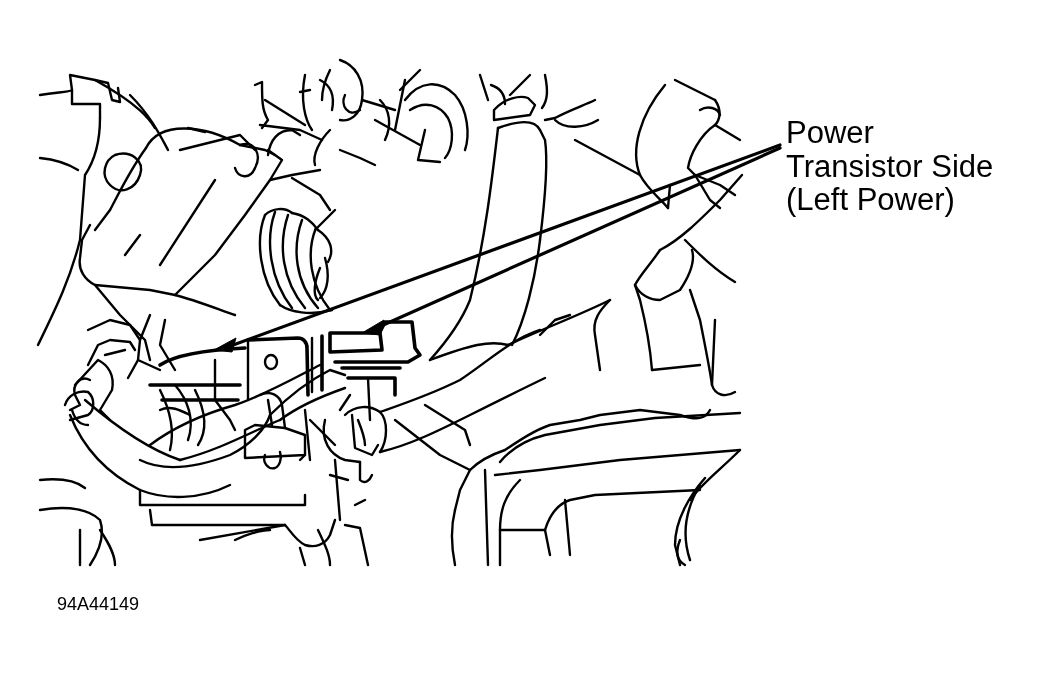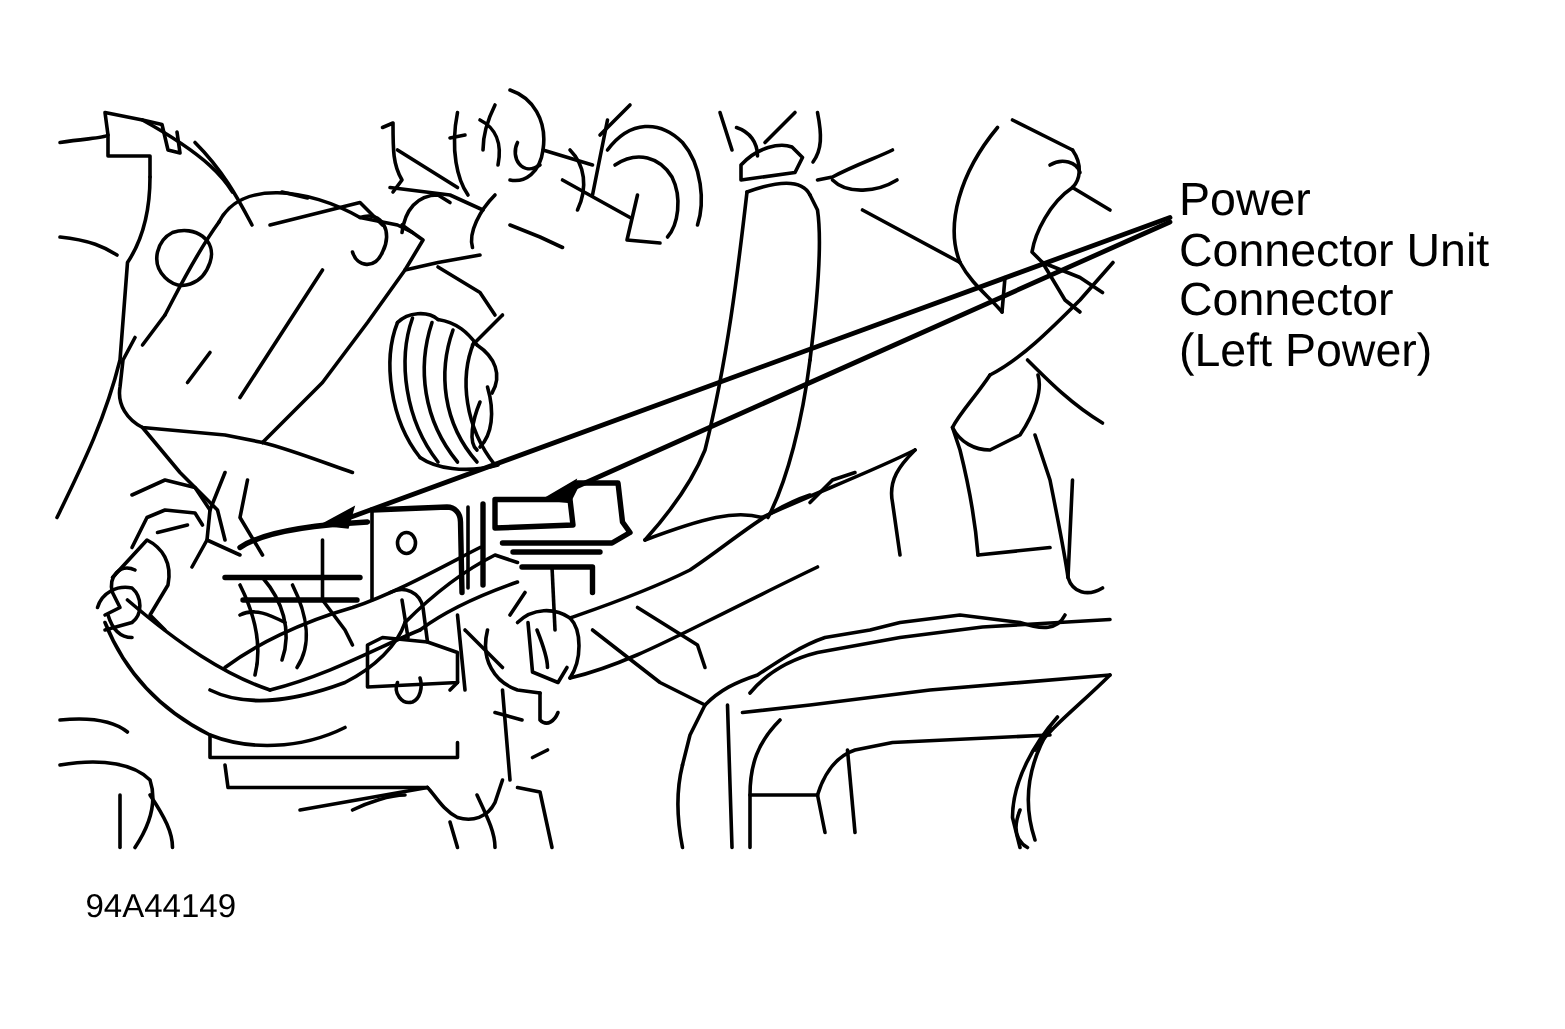--- a/index.html
+++ b/index.html
@@ -38,21 +38,21 @@
       top: 116px;
       font-size: 31px;
       line-height: 33.5px;
       letter-spacing: 0px;
     }
     .callout div { white-space: nowrap; }
     .figure-id {
       position: absolute;
       left: 57px;
       top: 591px;
-      font-size: 22px;
+      font-size: 18px;
       line-height: 26px;
     }
   </style>
 </head>
 <body>
 
 <svg class="illustration" viewBox="0 0 1043 686" xmlns="http://www.w3.org/2000/svg">
 
   <g>
     <path d="M40 95 C60 92 70 92 72 90 L70 75 L95 80 L108 83 L112 100 L120 102 L118 88"></path>
@@ -267,18 +267,17 @@
   <g>
     <line class="leader" x1="780" y1="145" x2="225" y2="348"></line>
     <line class="leader" x1="780" y1="148" x2="372" y2="330"></line>
     <polygon class="arrowhead" points="214,350 236,338 232,352"></polygon>
     <polygon class="arrowhead" points="362,333 384,320 380,335"></polygon>
   </g>
 </svg>
 
 <div class="callout">
   <div>Power</div>
-  <div>Connector Unit</div>
-  <div>Connector</div>
+  <div>Transistor Side</div>
   <div>(Left Power)</div>
 </div>
 
 <div class="figure-id">94A44149</div>
 
 </body></html>

